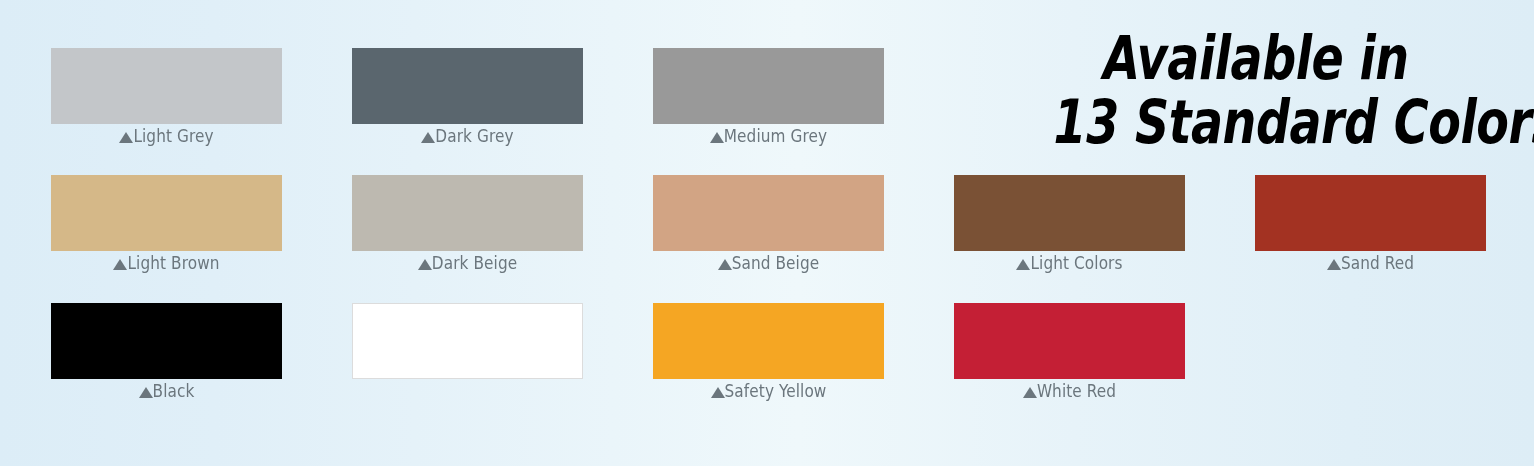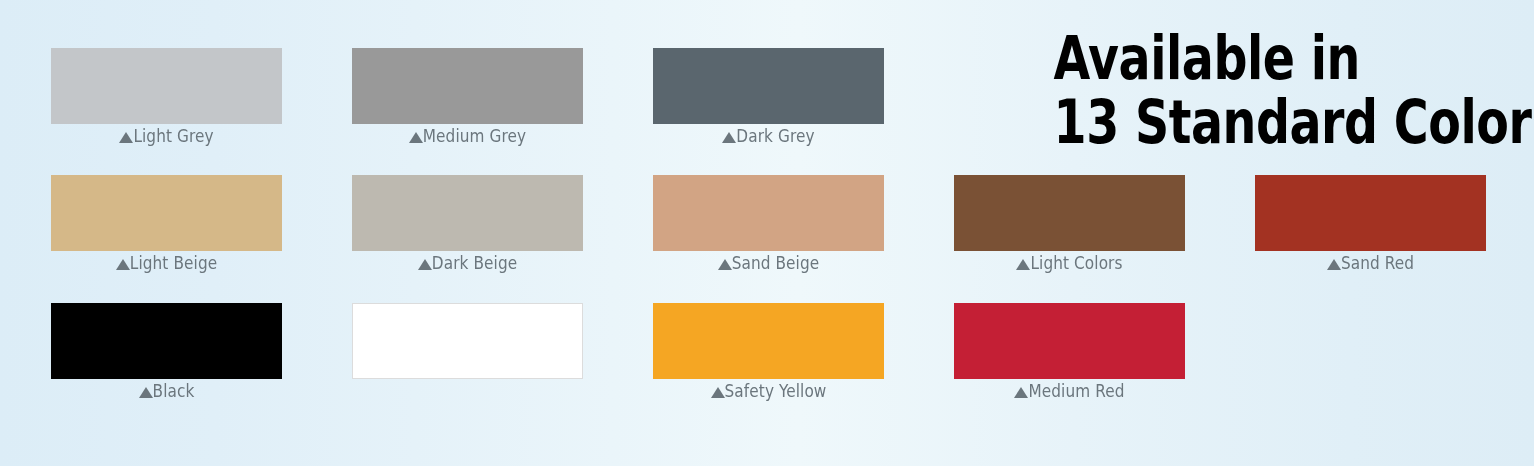--- a/index.html
+++ b/index.html
@@ -91,21 +91,23 @@
     font-stretch: condensed;
     letter-spacing: 0.1px;
     color: #6b767d;
   }
 
   
   #headline {
     position: absolute;
     right: 48px;
     top: 30px;
+    text-align: center;
     width: 460px;
+    font-style: italic;
   }
 
   .headline-line {
     font-family: "DejaVu Sans Condensed", "Liberation Sans Narrow", "Liberation Sans", sans-serif;
     font-weight: bold;
     font-stretch: condensed;
     color: #000000;
     line-height: 0.96;
     letter-spacing: -0.5px;
     transform: scaleX(0.88);
@@ -123,40 +125,40 @@
 
   <div id="grid">
       <div class="cell">
         <div class="swatch" style="background: rgb(195, 198, 201);"></div>
         <div class="caption">
           <span class="tri"></span>
           <span class="caption-text">Light Grey</span>
         </div>
       </div>
       <div class="cell">
+        <div class="swatch" style="background: rgb(90, 102, 110);"></div>
+        <div class="caption">
+          <span class="tri"></span>
+          <span class="caption-text">Dark Grey</span>
+        </div>
+      </div>
+      <div class="cell">
         <div class="swatch" style="background: rgb(153, 153, 153);"></div>
         <div class="caption">
           <span class="tri"></span>
           <span class="caption-text">Medium Grey</span>
-        </div>
-      </div>
-      <div class="cell">
-        <div class="swatch" style="background: rgb(90, 102, 110);"></div>
-        <div class="caption">
-          <span class="tri"></span>
-          <span class="caption-text">Dark Grey</span>
         </div>
       </div>
       <div class="cell empty"></div>
       <div class="cell empty"></div>
       <div class="cell">
         <div class="swatch" style="background: rgb(213, 184, 136);"></div>
         <div class="caption">
           <span class="tri"></span>
-          <span class="caption-text">Light Beige</span>
+          <span class="caption-text">Light Brown</span>
         </div>
       </div>
       <div class="cell">
         <div class="swatch" style="background: rgb(189, 185, 176);"></div>
         <div class="caption">
           <span class="tri"></span>
           <span class="caption-text">Dark Beige</span>
         </div>
       </div>
       <div class="cell">
@@ -194,21 +196,21 @@
         <div class="swatch" style="background: rgb(245, 166, 35);"></div>
         <div class="caption">
           <span class="tri"></span>
           <span class="caption-text">Safety Yellow</span>
         </div>
       </div>
       <div class="cell">
         <div class="swatch" style="background: rgb(196, 31, 53);"></div>
         <div class="caption">
           <span class="tri"></span>
-          <span class="caption-text">Medium Red</span>
+          <span class="caption-text">White Red</span>
         </div>
       </div>
     </div>
 
   <div id="headline">
     <div class="headline-line l1">Available in</div>
     <div class="headline-line l2">13 Standard Colors</div>
   </div>
 
 </div>

